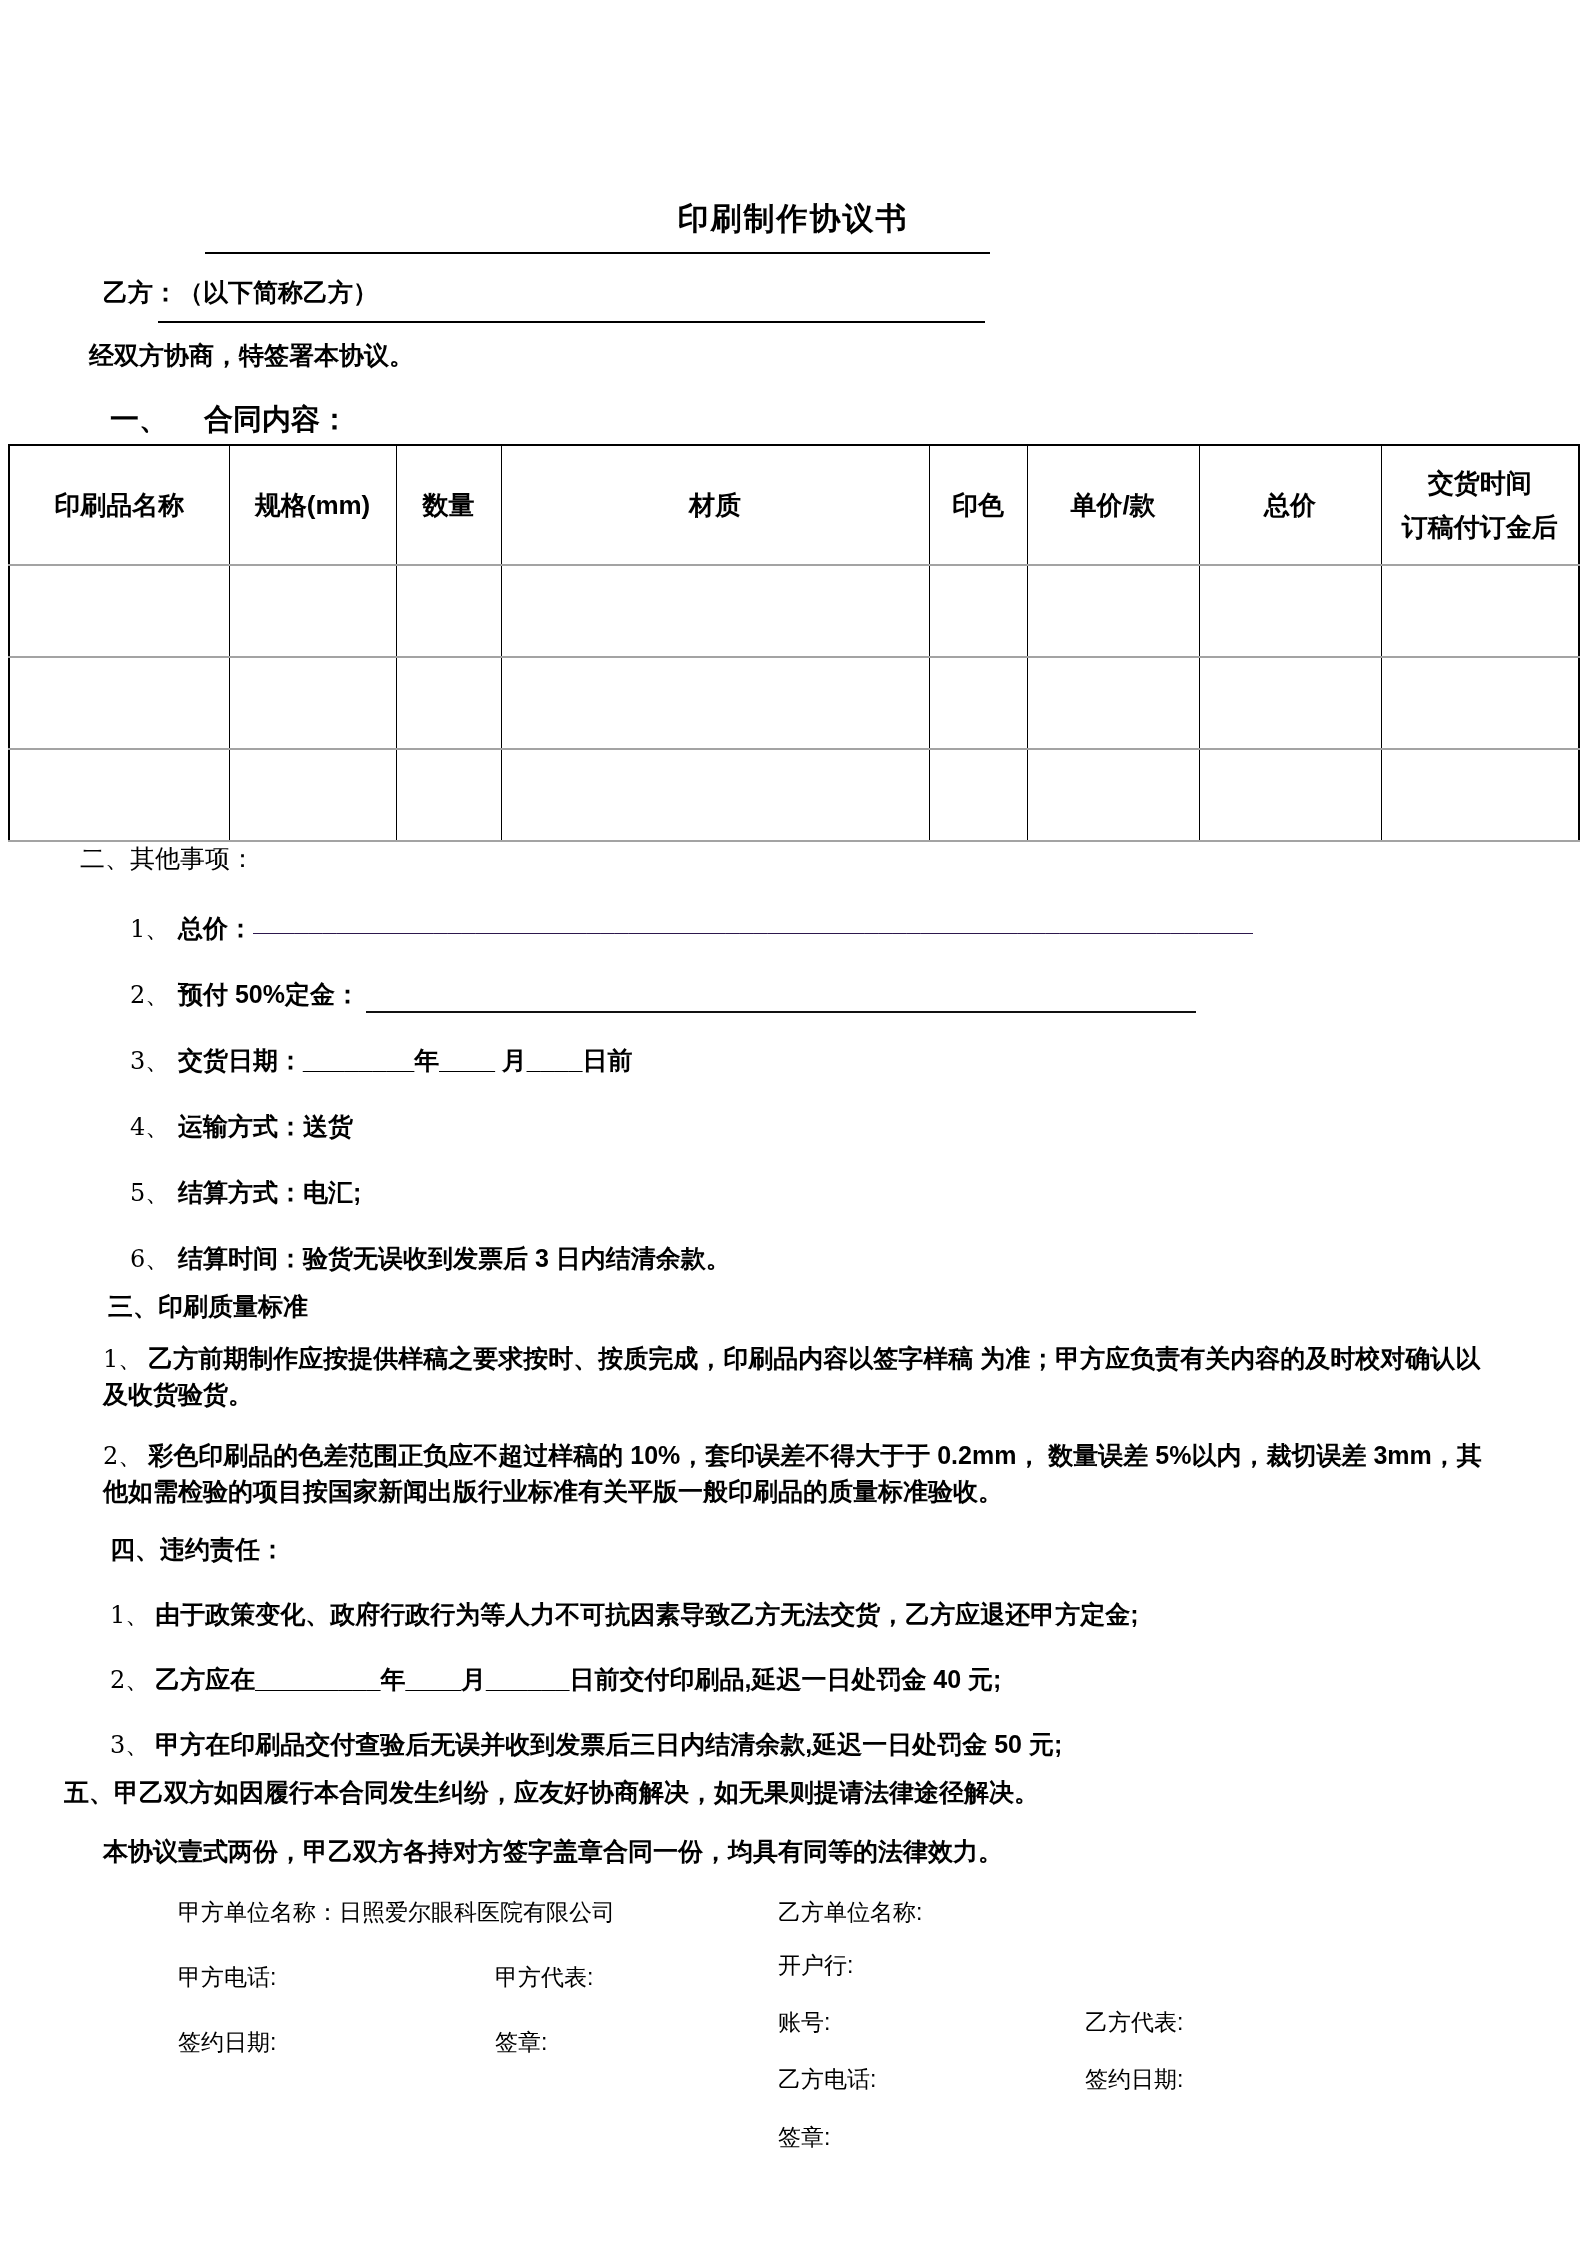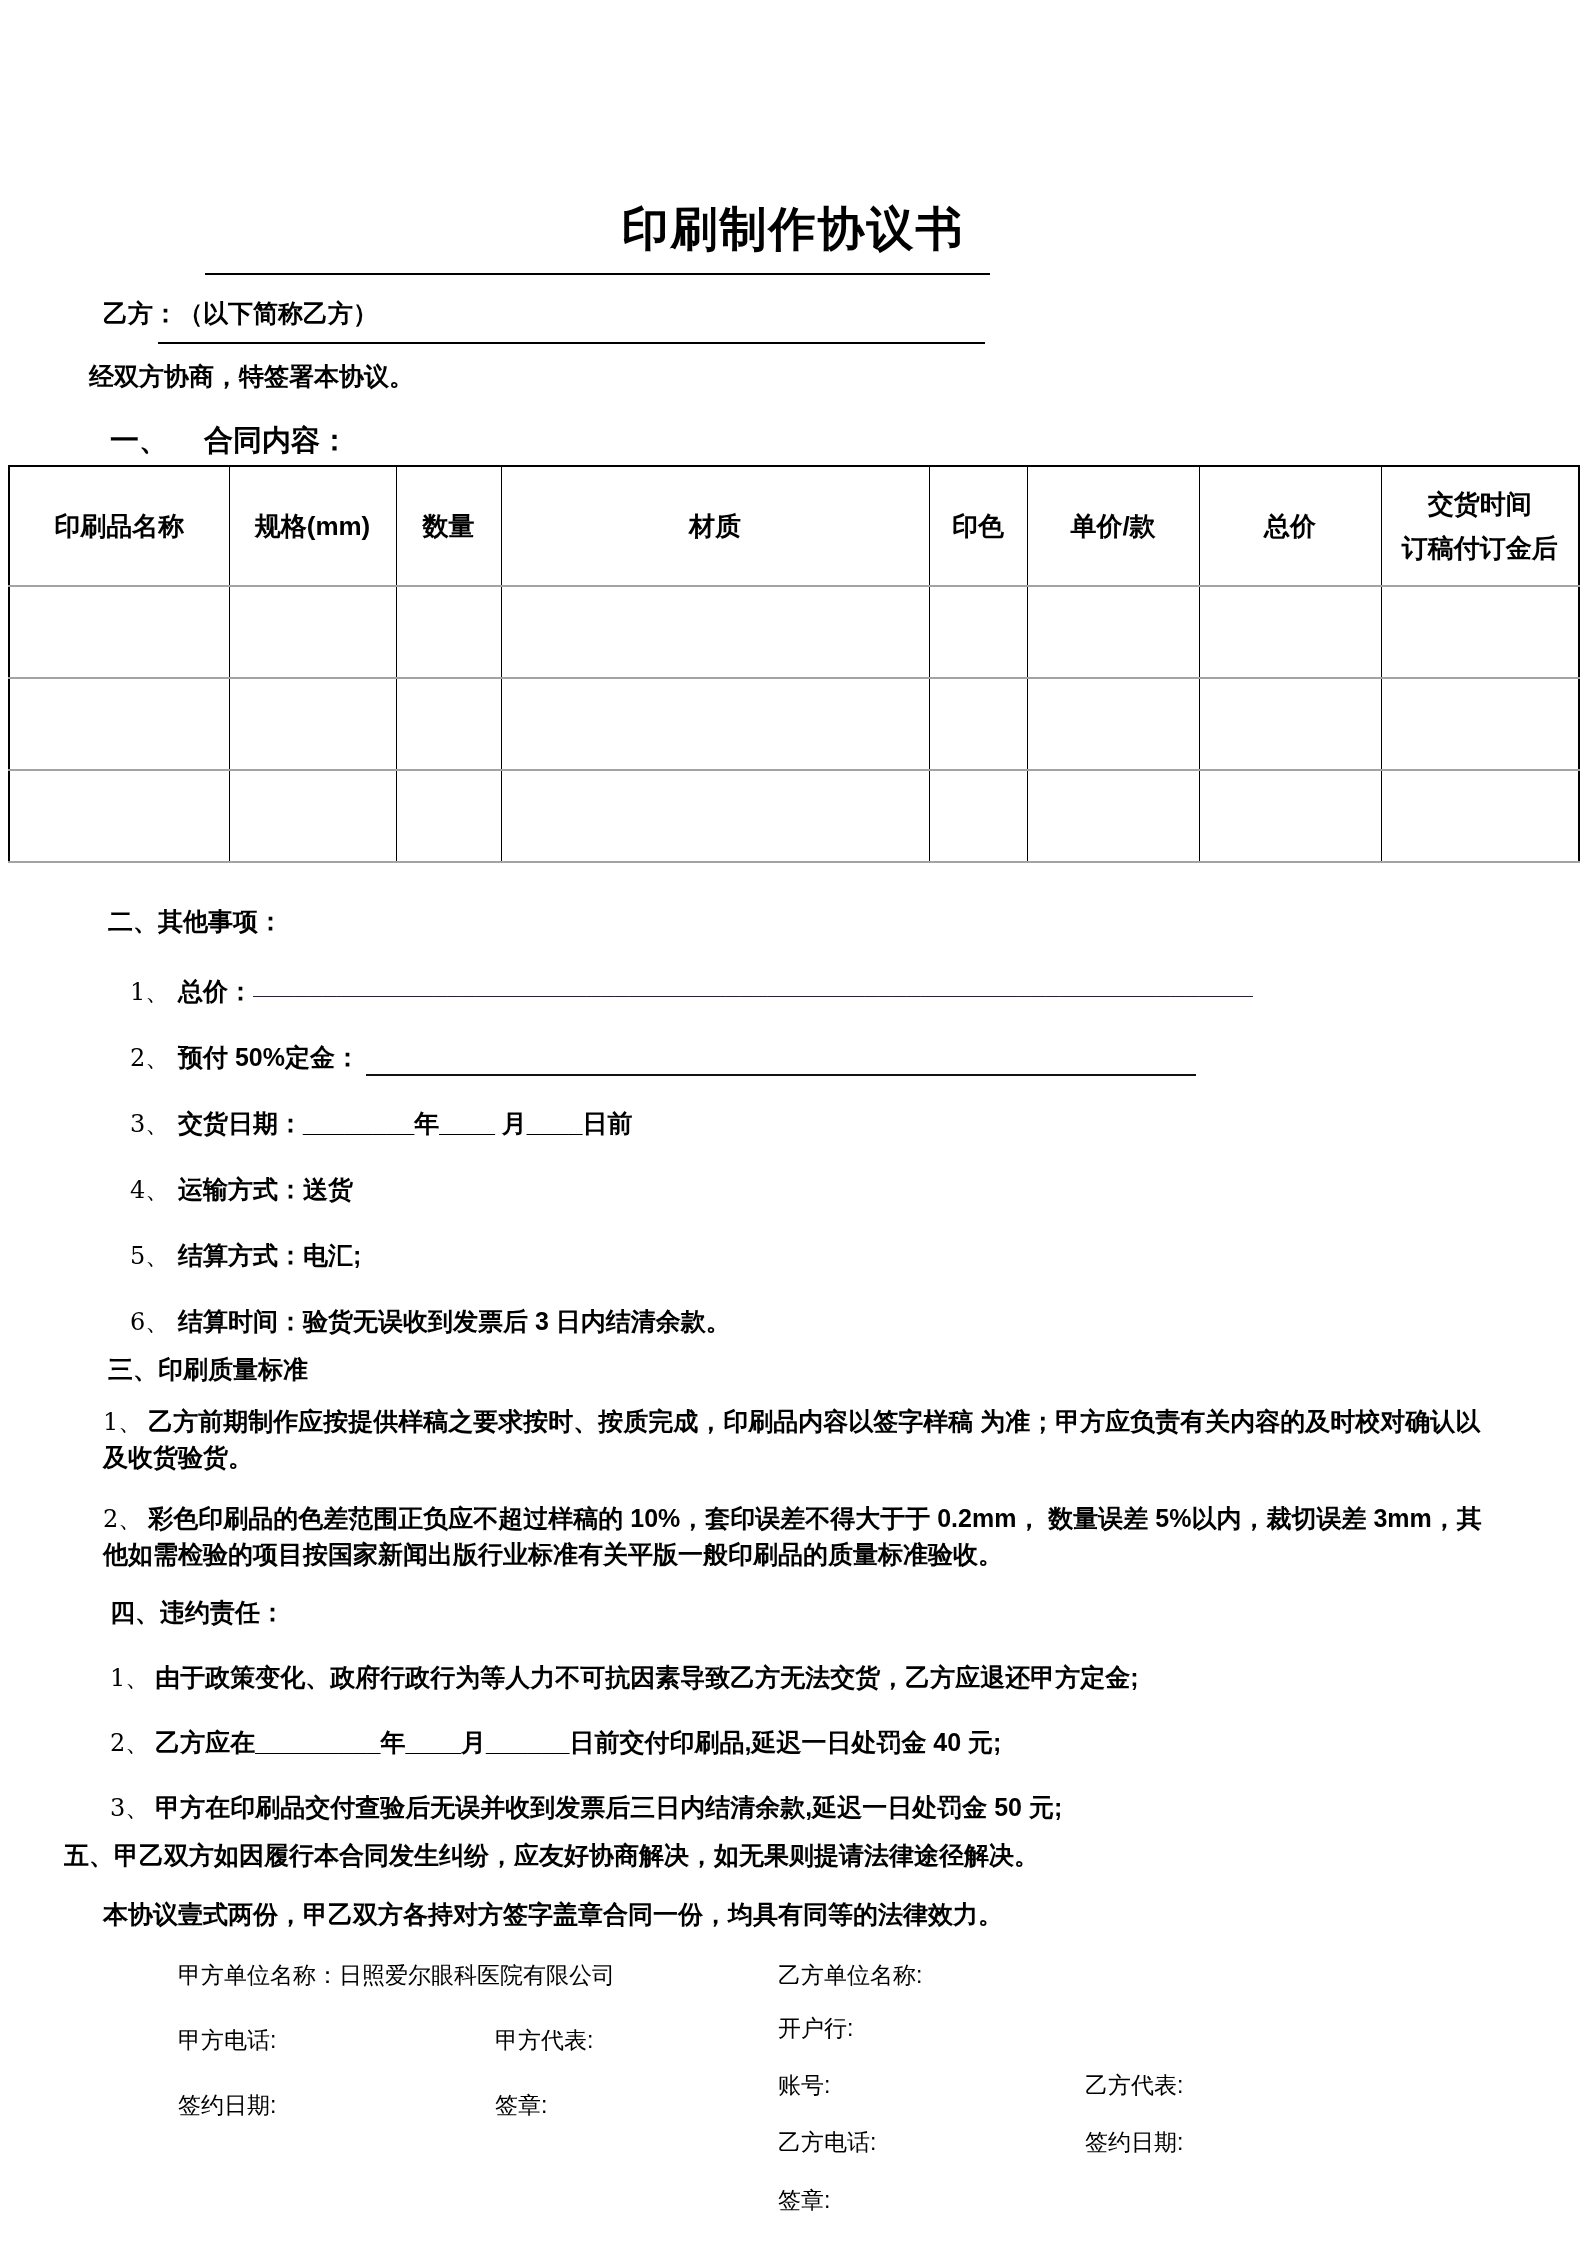--- a/index.html
+++ b/index.html
@@ -8,21 +8,21 @@
     width:1586px;
     height:2244px;
     background:#ffffff;
     color:#000;
     font-family:"Liberation Sans","DejaVu Sans",sans-serif;
     overflow:hidden;
   }
   .title{
     padding-top:198px;
     text-align:center;
-    font-size:47px;
+    font-size:31px;
     font-weight:700;
     letter-spacing:2px;
   }
   .line-label{
     margin-top:22px;
     padding-left:103px;
     font-size:25px;
     font-weight:700;
   }
   .blank-rule{height:0;border-top:2px solid #000;}
@@ -48,21 +48,21 @@
     height:118px;
     font-size:26px;
     font-weight:700;
     text-align:center;
     vertical-align:middle;
     white-space:pre-line;
     line-height:44px;
   }
   table.contract td{height:90px;}
 
-  .sec2-head{margin-top:42px;padding-left:108px;font-size:25px;font-weight:700;}
+  .sec2-head{padding-left:80px;font-size:25px;font-weight:400;}
   .item{
     margin-top:33px;
     padding-left:130px;
     font-size:25px;
     font-weight:700;
     white-space:nowrap;
   }
   .num{
     display:inline-block;
     width:48px;

